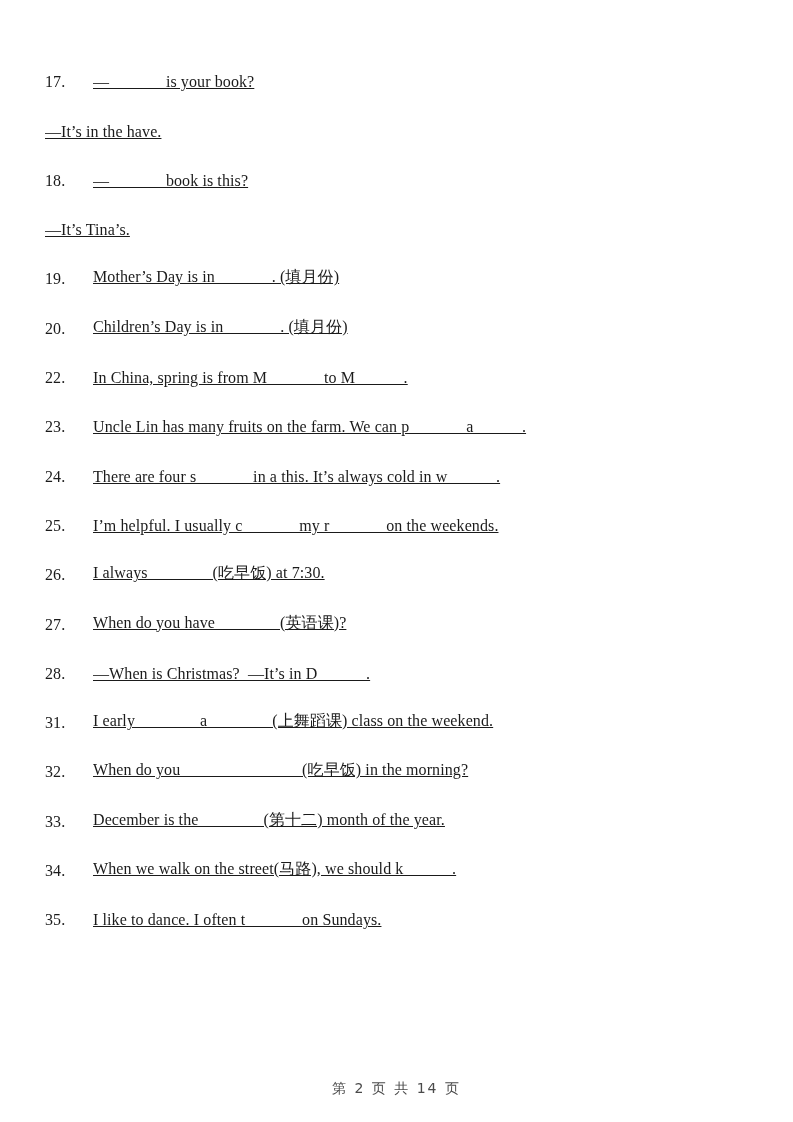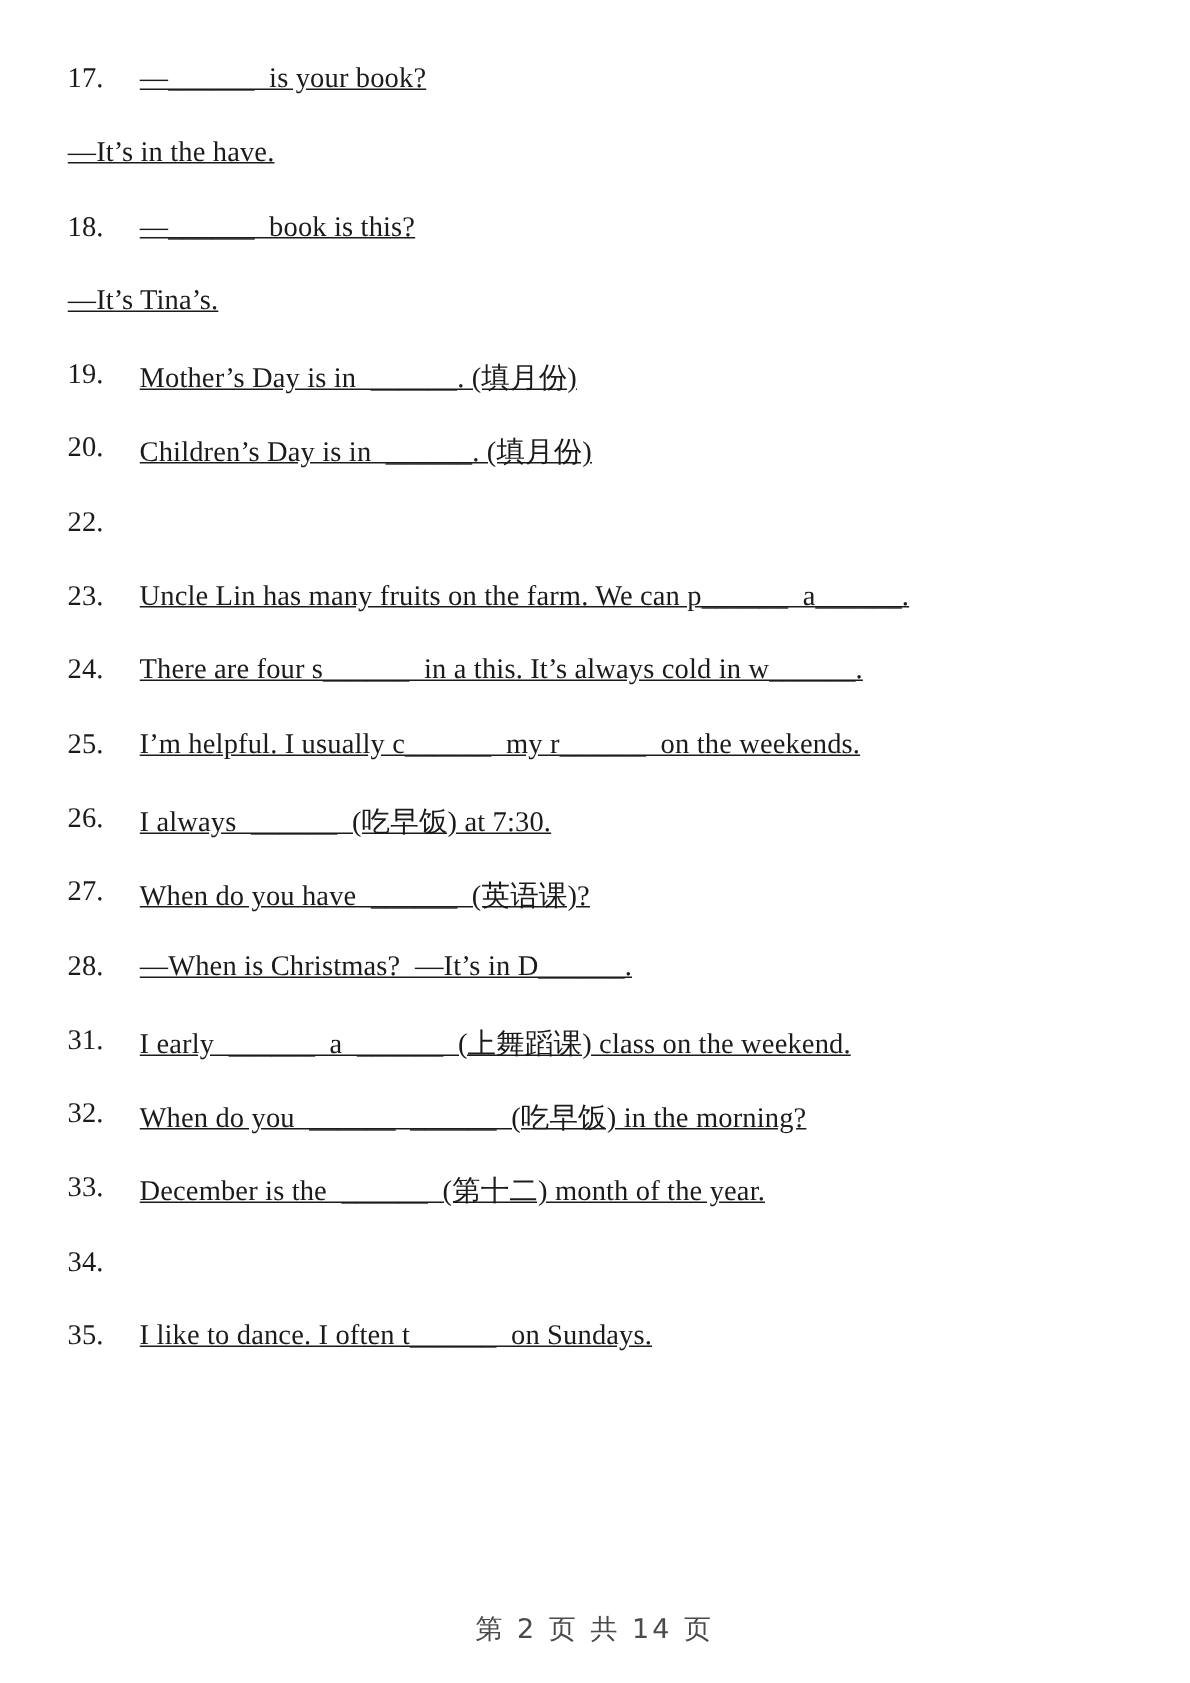--- a/index.html
+++ b/index.html
@@ -10,39 +10,39 @@
     font-family:"Liberation Serif","DejaVu Serif",serif;
     color:#1b1b1b;
     overflow:hidden;
   }
   .content{
     padding:42px 38px 0 45px;
   }
   .line{
     height:49.3px;
     display:flex;
-    align-items:flex-start;
-    font-size:19px;
+    align-items:flex-end;
+    font-size:16px;
     white-space:pre;
     letter-spacing:0.1px;
   }
   .num{
     flex:0 0 48px;
   }
   .txt{
     flex:1 1 auto;
     overflow:hidden;
     text-decoration:underline;
   }
   .footer{
     position:absolute;
     left:0;right:0;
     bottom:24px;
     text-align:center;
-    font-size:18px;
+    font-size:14px;
     color:#4a4a4a;
     font-family:"DejaVu Sans","Liberation Sans",sans-serif;
     letter-spacing:2px;
   }
 </style>
 </head>
 <body>
 
 <div class="page">
   <div class="content">
@@ -66,21 +66,21 @@
     <div class="line">
       <span class="num">19.</span><span class="txt">Mother’s Day is in  ______. (填月份)</span>
     </div>
 
     <div class="line">
       <span class="num">20.</span><span class="txt">Children’s Day is in  ______. (填月份)</span>
     </div>
 
 
     <div class="line">
-      <span class="num">22.</span>
+      <span class="num">22.</span><span class="txt">In China, spring is from M______  to M______.</span>
     </div>
 
     <div class="line">
       <span class="num">23.</span><span class="txt">Uncle Lin has many fruits on the farm. We can p______  a______.</span>
     </div>
 
     <div class="line">
       <span class="num">24.</span><span class="txt">There are four s______  in a this. It’s always cold in w______.</span>
     </div>
 
@@ -108,21 +108,21 @@
 
     <div class="line">
       <span class="num">32.</span><span class="txt">When do you  ______  ______  (吃早饭) in the morning?</span>
     </div>
 
     <div class="line">
       <span class="num">33.</span><span class="txt">December is the  ______  (第十二) month of the year.</span>
     </div>
 
     <div class="line">
-      <span class="num">34.</span>
+      <span class="num">34.</span><span class="txt">When we walk on the street(马路), we should k______.</span>
     </div>
 
     <div class="line">
       <span class="num">35.</span><span class="txt">I like to dance. I often t______  on Sundays.</span>
     </div>
 
   </div>
 
   <div class="footer">第 2 页 共 14 页</div>
 </div>

